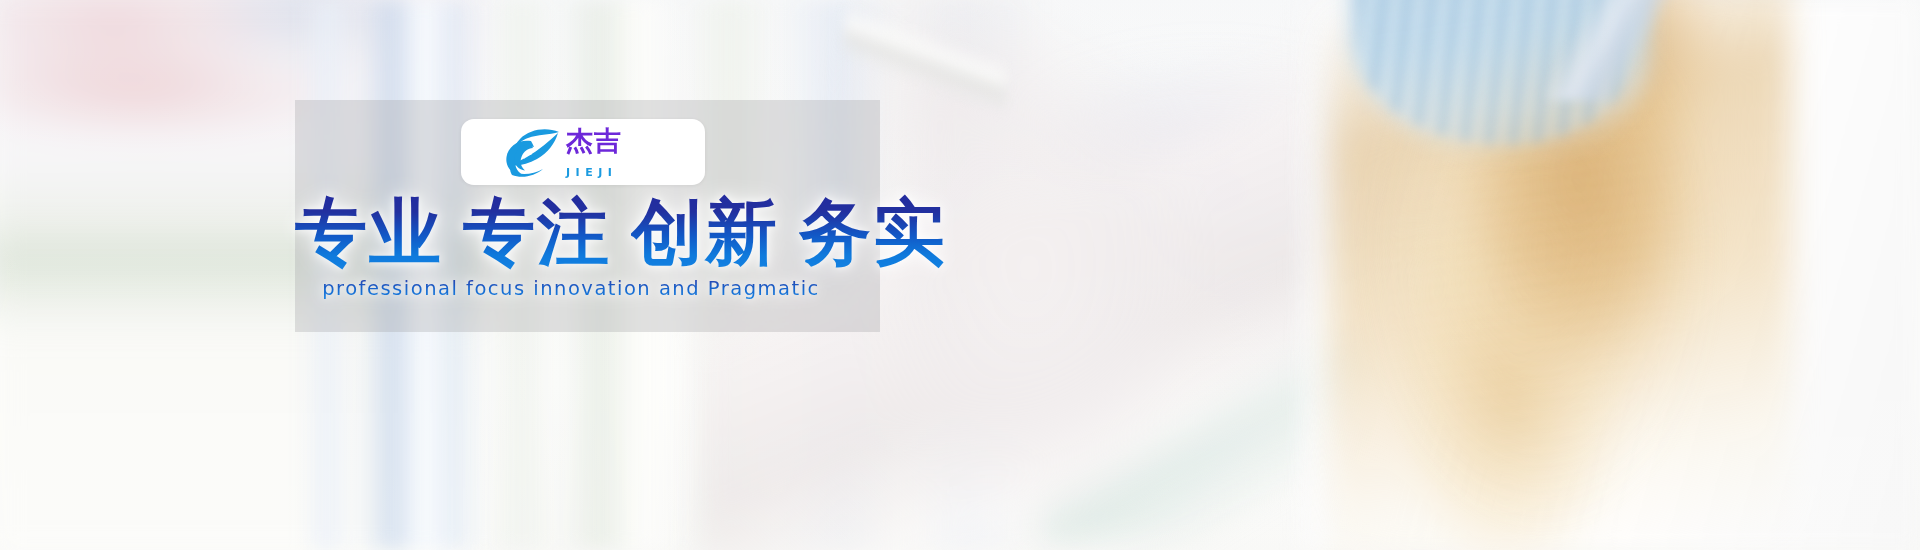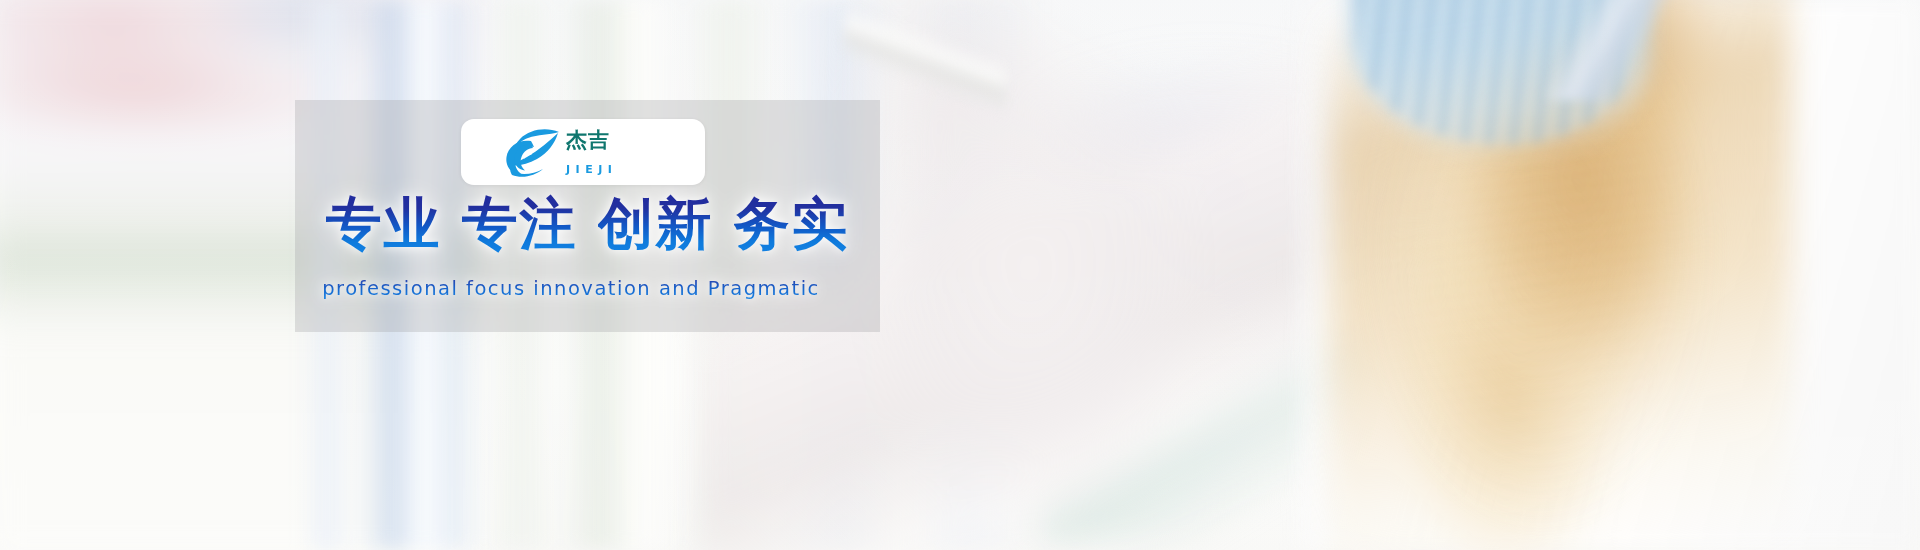--- a/index.html
+++ b/index.html
@@ -190,44 +190,44 @@
   }
   #logo-mark{
     width:60px;height:56px;margin-left:39px;flex:0 0 auto;
     display:block;
   }
   #logo-wordmark{
     margin-left:6px;display:flex;flex-direction:column;
     align-items:stretch;justify-content:center;
   }
   #logo-cn{
-    font-size:21px;line-height:1;
+    font-size:27px;line-height:1;
     letter-spacing:1px;
     font-weight:700;
-    color:#0f766e;
+    color:#6d28d9;
     font-family:"DejaVu Sans","Liberation Sans",sans-serif;
   }
   #logo-latin{
     margin-top:13px;
     font-size:11px;line-height:1;
     font-weight:700;
     letter-spacing:5.5px;
     color:#1a9ae0;
     font-family:"DejaVu Sans","Liberation Sans",sans-serif;
   }
 
   
   #headline{
     position:absolute;
     left:295px;top:196px;
     width:585px;
     text-align:center;
     font-family:"DejaVu Sans","Liberation Sans",sans-serif;
     font-weight:700;
-    font-size:56px;
+    font-size:72px;
     line-height:1;
     letter-spacing:2px;
     white-space:nowrap;
     
     filter:drop-shadow(0 0 5px rgba(255,255,255,.95))
            drop-shadow(0 0 11px rgba(255,255,255,.8));
   }
   #headline .grad{
     background:linear-gradient(180deg,
       #232a9e 0%,

